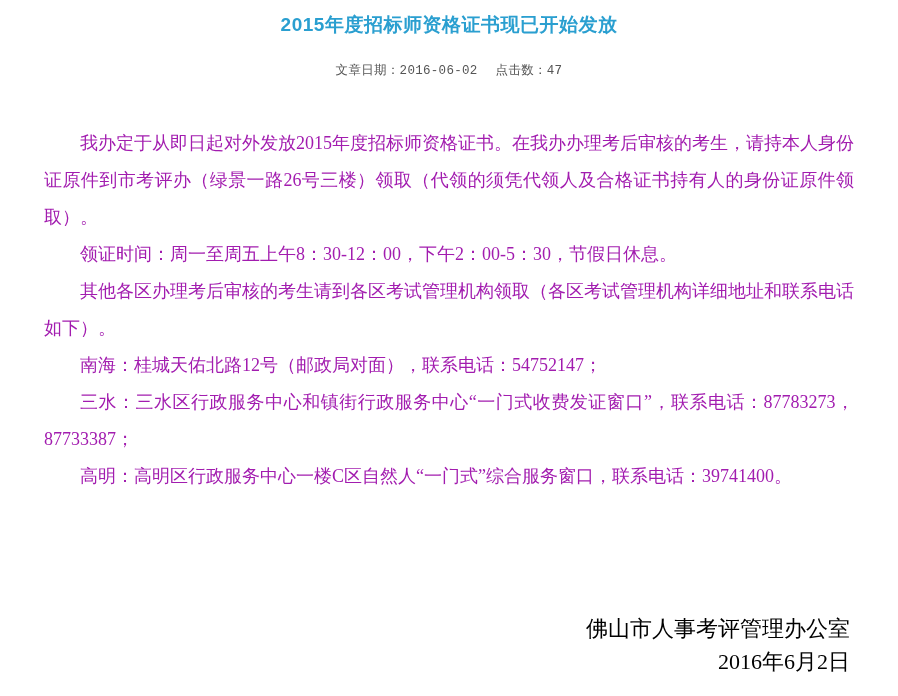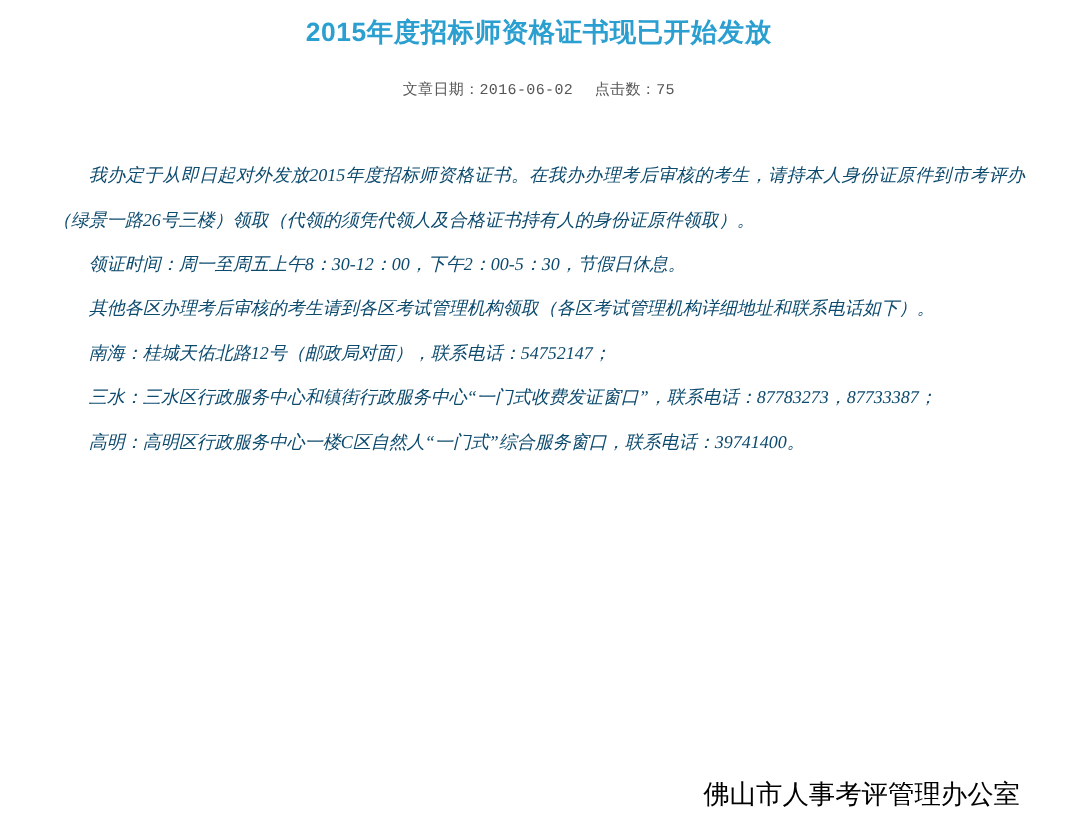--- a/index.html
+++ b/index.html
@@ -16,21 +16,21 @@
   }
   .page {
     width: 898px;
     height: 696px;
     position: relative;
     box-sizing: border-box;
   }
   .article-title {
     text-align: center;
     color: #2a9fd0;
-    font-size: 22px;
+    font-size: 19px;
     font-weight: bold;
     font-family: "Liberation Sans", "DejaVu Sans", sans-serif;
     padding-top: 12px;
     letter-spacing: 0.5px;
   }
   .meta-line {
     text-align: center;
     color: #555555;
     font-size: 12.5px;
     font-family: "Liberation Sans", "DejaVu Sans", sans-serif;
@@ -40,25 +40,24 @@
   .meta-line .meta-item {
     display: inline;
     font-family: Liberation Mono, monospace;
   }
   .meta-gap {
     display: inline-block;
     width: 18px;
   }
   .body-content {
     margin: 46px 44px 0 44px;
-    font-size: 15px;
+    font-size: 18px;
     line-height: 37px;
-    color: #0c4a6e;
+    color: #a21caf;
     font-family: "Liberation Serif", "DejaVu Serif", serif;
-    font-style: italic;
   }
   .para {
     margin: 0;
     text-indent: 2em;
     text-align: justify;
   }
   .signature-block {
     position: absolute;
     right: 48px;
     bottom: 18px;
@@ -72,29 +71,30 @@
   }
 </style>
 </head>
 <body>
 
 <div class="page">
 
   <div class="article-title">2015年度招标师资格证书现已开始发放</div>
 
   <div class="meta-line">
-    <span class="meta-item">文章日期：</span><span class="meta-item">2016-06-02</span><span class="meta-gap"></span><span class="meta-item">点击数：</span><span class="meta-item">75</span>
+    <span class="meta-item">文章日期：</span><span class="meta-item">2016-06-02</span><span class="meta-gap"></span><span class="meta-item">点击数：</span><span class="meta-item">47</span>
   </div>
 
   <div class="body-content">
     <p class="para">我办定于从即日起对外发放2015年度招标师资格证书。在我办办理考后审核的考生，请持本人身份证原件到市考评办（绿景一路26号三楼）领取（代领的须凭代领人及合格证书持有人的身份证原件领取）。</p>
     <p class="para">领证时间：周一至周五上午8：30-12：00，下午2：00-5：30，节假日休息。</p>
     <p class="para">其他各区办理考后审核的考生请到各区考试管理机构领取（各区考试管理机构详细地址和联系电话如下）。</p>
     <p class="para">南海：桂城天佑北路12号（邮政局对面），联系电话：54752147；</p>
     <p class="para">三水：三水区行政服务中心和镇街行政服务中心“一门式收费发证窗口”，联系电话：87783273，87733387；</p>
     <p class="para">高明：高明区行政服务中心一楼C区自然人“一门式”综合服务窗口，联系电话：39741400。</p>
   </div>
 
   <div class="signature-block">
     <span class="sig-line">佛山市人事考评管理办公室</span>
+    <span class="sig-line">2016年6月2日</span>
   </div>
 
 </div>
 
 </body></html>

